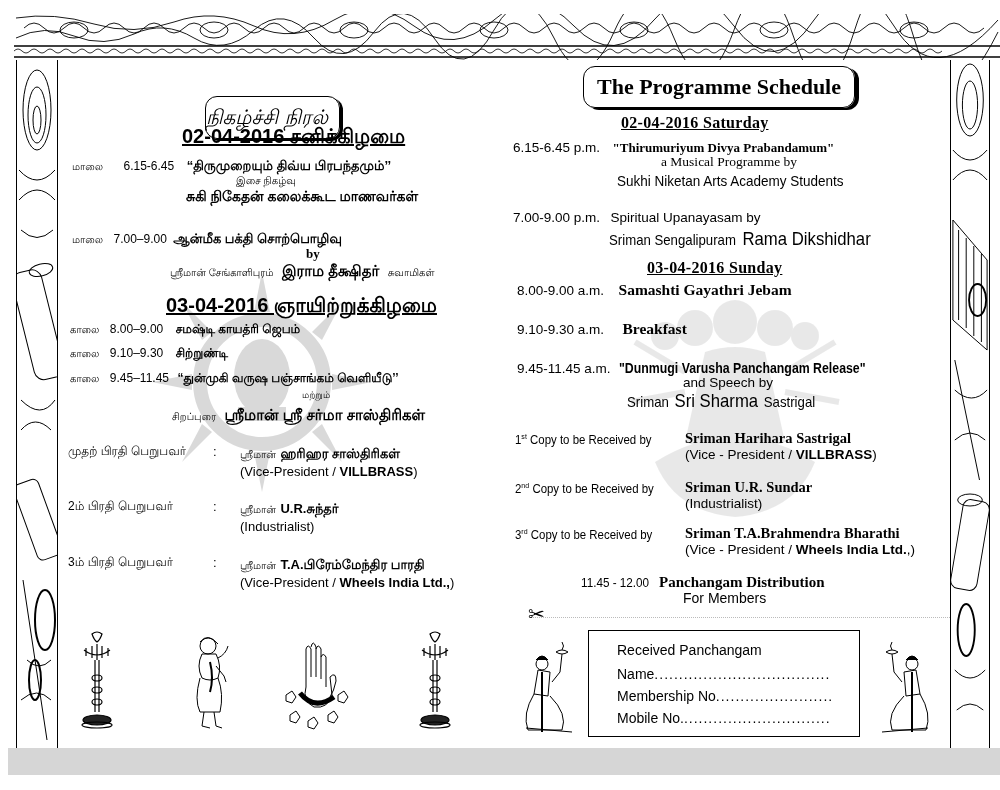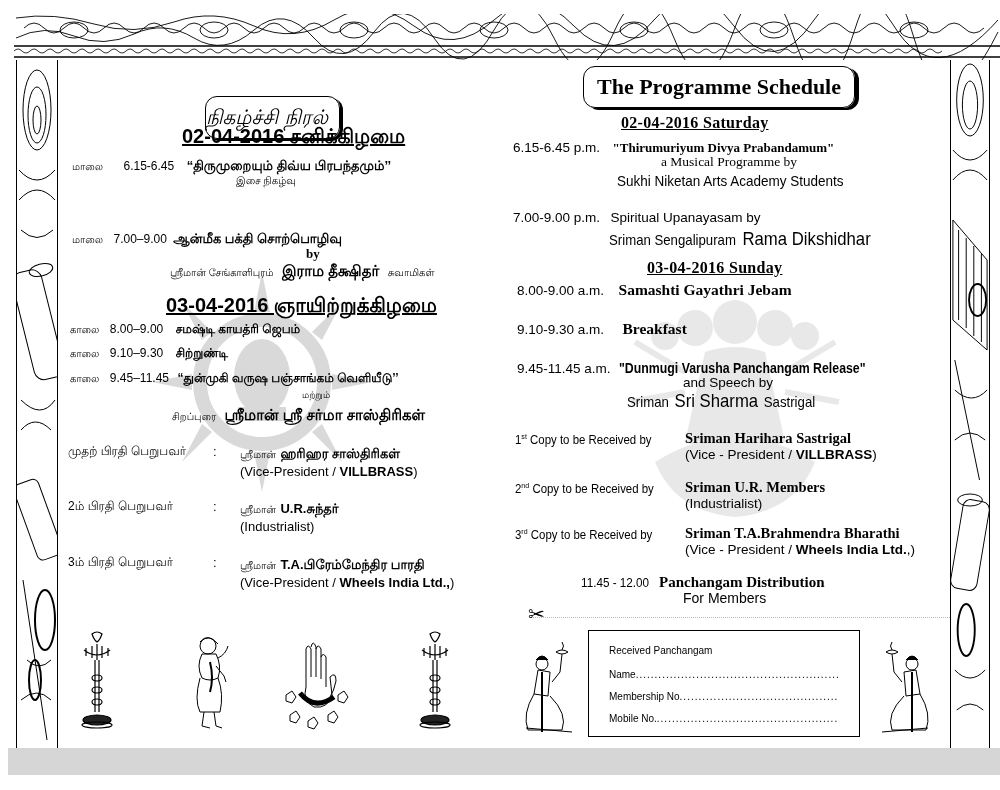--- a/index.html
+++ b/index.html
@@ -40,21 +40,21 @@
 
   
   .watermark { position: absolute; opacity: 0.22; pointer-events: none; }
 
   
   .ornament { position: absolute; }
 
   
   .cut-line { position: absolute; left: 530px; top: 617px; width: 420px; height: 0; border-top: 1px dotted #bbb; }
   .scissors { position: absolute; left: 528px; top: 604px; font-size: 20px; line-height: 1; }
-  .coupon { position: absolute; left: 588px; top: 630px; width: 272px; height: 107px; border: 1.5px solid #000; padding: 8px 20px; font-size: 10px; }
+  .coupon { position: absolute; left: 588px; top: 630px; width: 272px; height: 107px; border: 1.5px solid #000; padding: 8px 28px; font-size: 14px; }
   .coupon-row { height: 22px; display: flex; align-items: center; white-space: nowrap; overflow: hidden; }
   .coupon-row .dots { flex: 1; overflow: hidden; letter-spacing: 1px; }
 </style>
 </head>
 <body>
 
 <svg class="top-border" viewBox="0 0 986 46" preserveAspectRatio="none">
   <rect x="0" y="0" width="986" height="46" fill="#fff"></rect>
   <g stroke="#000" fill="none" stroke-width="0.9">
     <path d="M2 4 Q40 -2 80 10 T160 8 T240 12 T320 6 T400 12 T480 6 T560 12 T640 6 T720 12 T800 6 T880 12 T984 6"></path>
@@ -121,20 +121,21 @@
   </div>
 
   <div class="abs date-head" style="left:120px; top:63px;">02-04-2016  சனிக்கிழமை</div>
 
   <div class="abs" style="left:10px; top:94px;">
     <span class="small">மாலை</span>
     <span class="time" style="margin-left:16px;">6.15-6.45</span>
     <span class="bold-ta" style="margin-left:8px;">“திருமுறையும் திவ்ய பிரபந்தமும்’’</span>
   </div>
   <div class="abs small" style="left:174px; top:113px;">இசை நிகழ்வு</div>
+  <div class="abs big-ta" style="left:124px; top:126px; font-size:14px;">சுகி நிகேதன் கலைக்கூட மாணவர்கள்</div>
 
   <div class="abs" style="left:10px; top:167px;">
     <span class="small">மாலை</span>
     <span class="time" style="margin-left:6px;">7.00–9.00</span>
     <span class="bold-ta" style="margin-left:2px;">ஆன்மீக பக்தி சொற்பொழிவு</span>
   </div>
   <div class="abs serif-b" style="left:244px; top:184px; font-size:13px;">by</div>
   <div class="abs" style="left:108px; top:200px;">
     <span class="small">ஸ்ரீமான் சேங்காளிபுரம்</span>
     <span class="big-ta" style="margin:8px 4px;">இராம தீக்ஷிதர்</span>
@@ -306,21 +307,21 @@
     </span>
     <span class="abs serif-b" style="left:170px; top:0; font-size:14.5px;">Sriman Harihara Sastrigal</span>
     <span class="abs" style="left:170px; top:17px; font-size:13.5px;">
       <span>(Vice - President / </span><b>VILLBRASS</b><span>)</span>
     </span>
   </div>
   <div class="abs" style="left:10px; top:417px; width:430px;">
     <span class="abs" style="left:0; top:2px; font-size:13px; transform:scaleX(0.88); transform-origin:left;">
       <span>2</span><sup>nd</sup><span> Copy to be Received by</span>
     </span>
-    <span class="abs serif-b" style="left:170px; top:0; font-size:14.5px;">Sriman U.R. Members</span>
+    <span class="abs serif-b" style="left:170px; top:0; font-size:14.5px;">Sriman U.R. Sundar</span>
     <span class="abs" style="left:170px; top:17px; font-size:13.5px;">(Industrialist)</span>
   </div>
   <div class="abs" style="left:10px; top:463px; width:430px;">
     <span class="abs" style="left:0; top:2px; font-size:13px; transform:scaleX(0.88); transform-origin:left;">
       <span>3</span><sup>rd</sup><span> Copy to be Received by</span>
     </span>
     <span class="abs serif-b" style="left:170px; top:0; font-size:14.5px;">Sriman T.A.Brahmendra Bharathi</span>
     <span class="abs" style="left:170px; top:17px; font-size:13.5px;">
       <span>(Vice - President / </span><b>Wheels India Ltd.</b><span>,)</span>
     </span>

